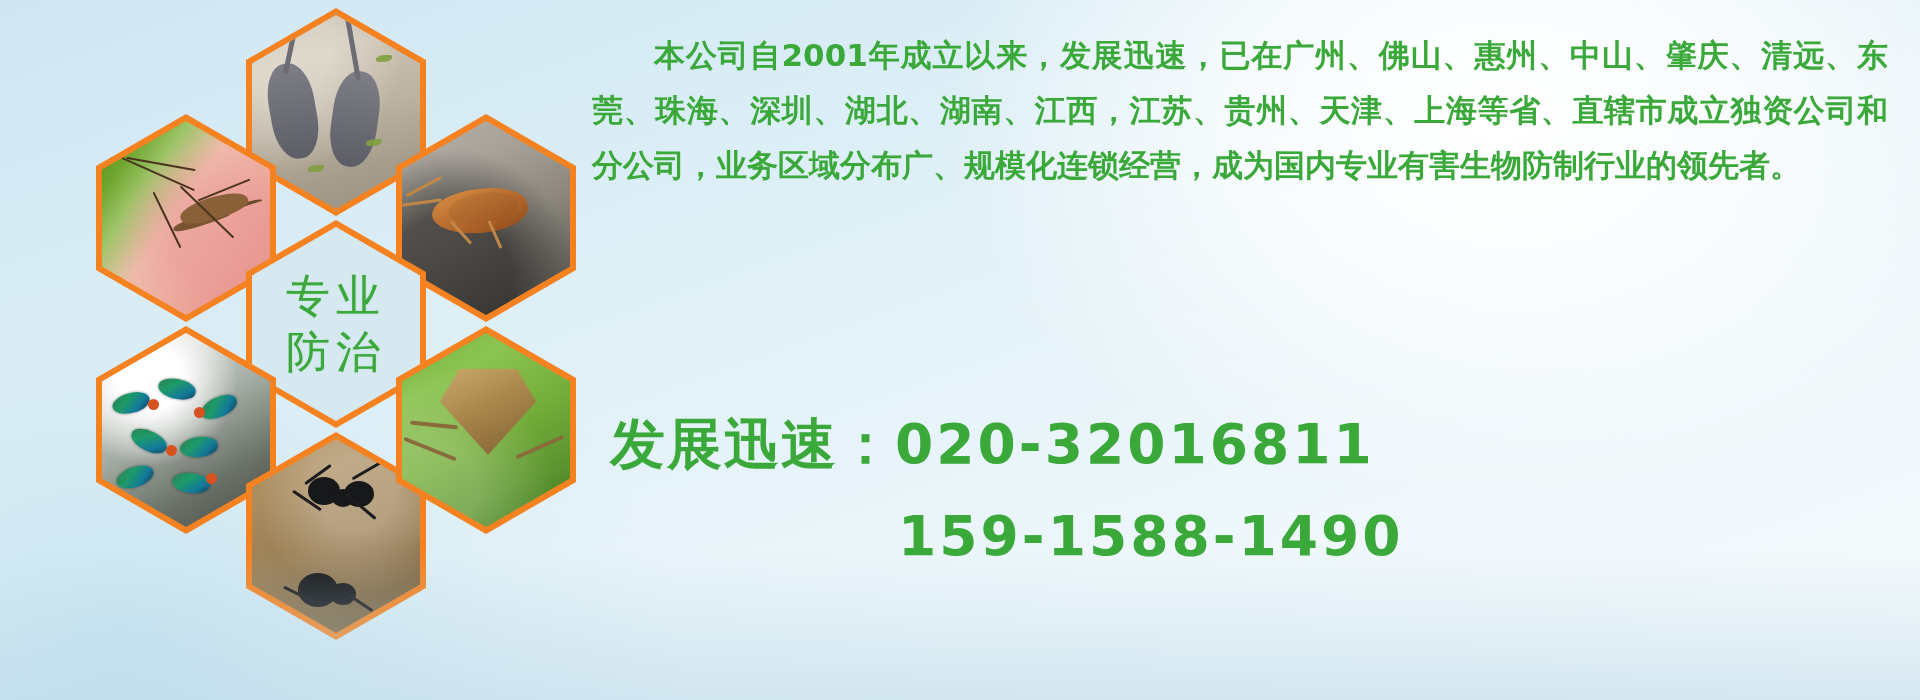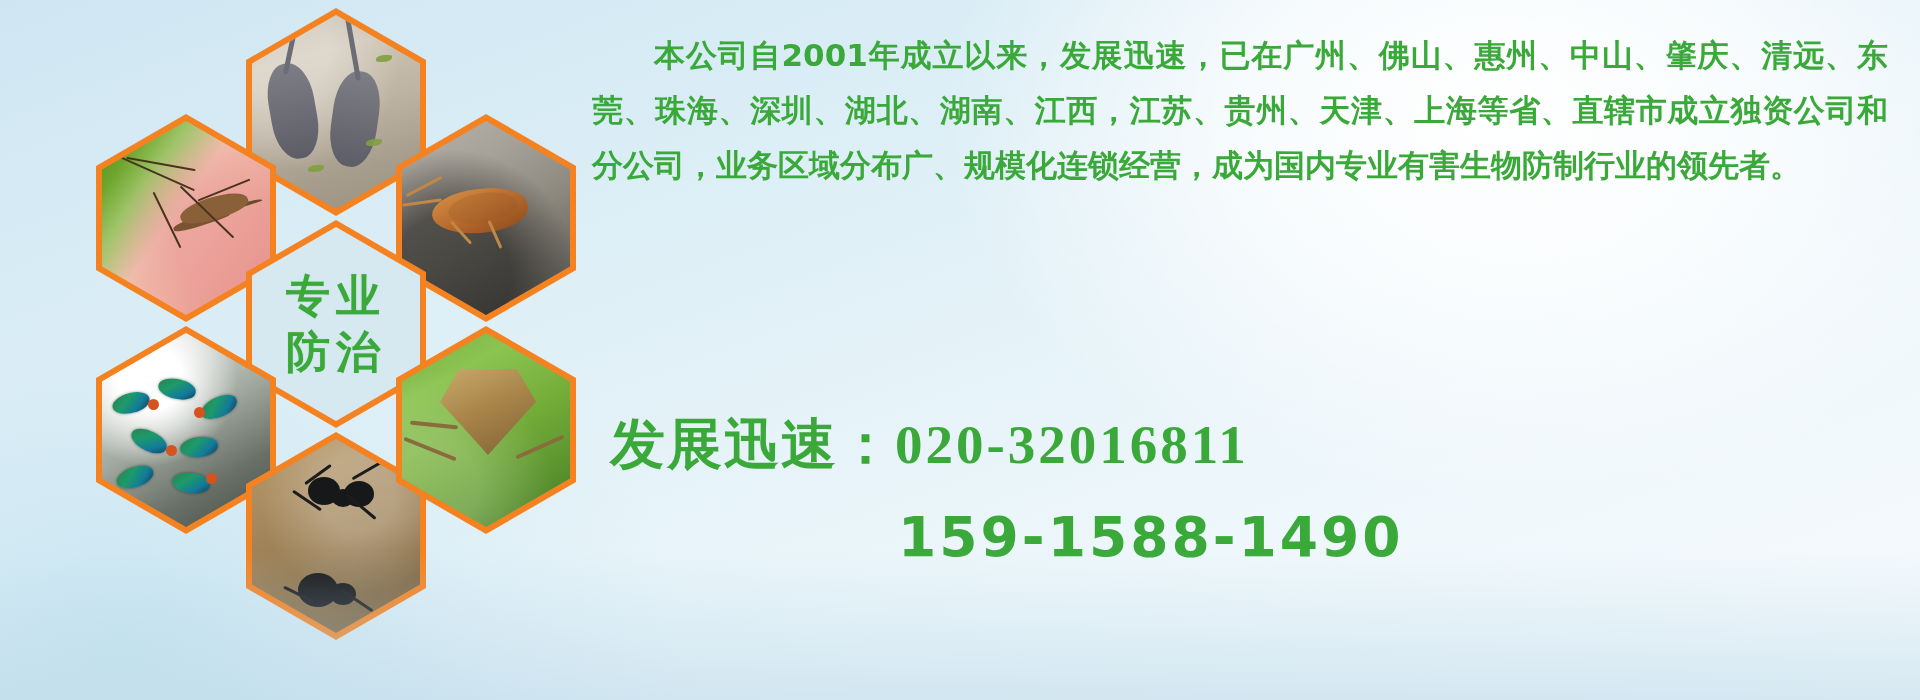--- a/index.html
+++ b/index.html
@@ -52,21 +52,21 @@
   .hex.pos-upright  { left:308px; top:120px; }
   .hex.pos-center   { left:158px; top:226px; }
   .hex.pos-lowleft  { left:8px;   top:332px; }
   .hex.pos-bottom   { left:158px; top:438px; }
   .hex.pos-lowright { left:308px; top:332px; }
 
   .hex.pos-center .inner { background:#d6e9f1; }
   .hex-label {
     position:relative; z-index:3;
     color:#3aa93a;
-    font-size:44px; font-weight:bold;
+    font-size:44px; font-weight:normal;
     line-height:1.28;
     text-align:center;
     letter-spacing:6px;
     text-shadow:0 0 1px rgba(58,169,58,.5);
   }
 
   
   .art.mosquito{
     background:
       radial-gradient(circle at 72% 62%, rgba(233,150,150,.55) 0 28%, rgba(0,0,0,0) 60%),
@@ -139,21 +139,21 @@
     width:1300px;
     color:#3aa93a;
     font-weight:bold;
   }
   .contact .line1 {
     font-size:55px;
     line-height:92px;
     letter-spacing:2px;
     white-space:nowrap;
   }
-  .contact .line1 .num { letter-spacing:3px;font-family:Liberation Serif, serif; }
+  .contact .line1 .num { letter-spacing:3px; }
   .contact .line2 {
     font-size:55px;
     line-height:92px;
     letter-spacing:3px;
     padding-left:288px;
     white-space:nowrap;
   }
 </style>
 </head>
 <body>

